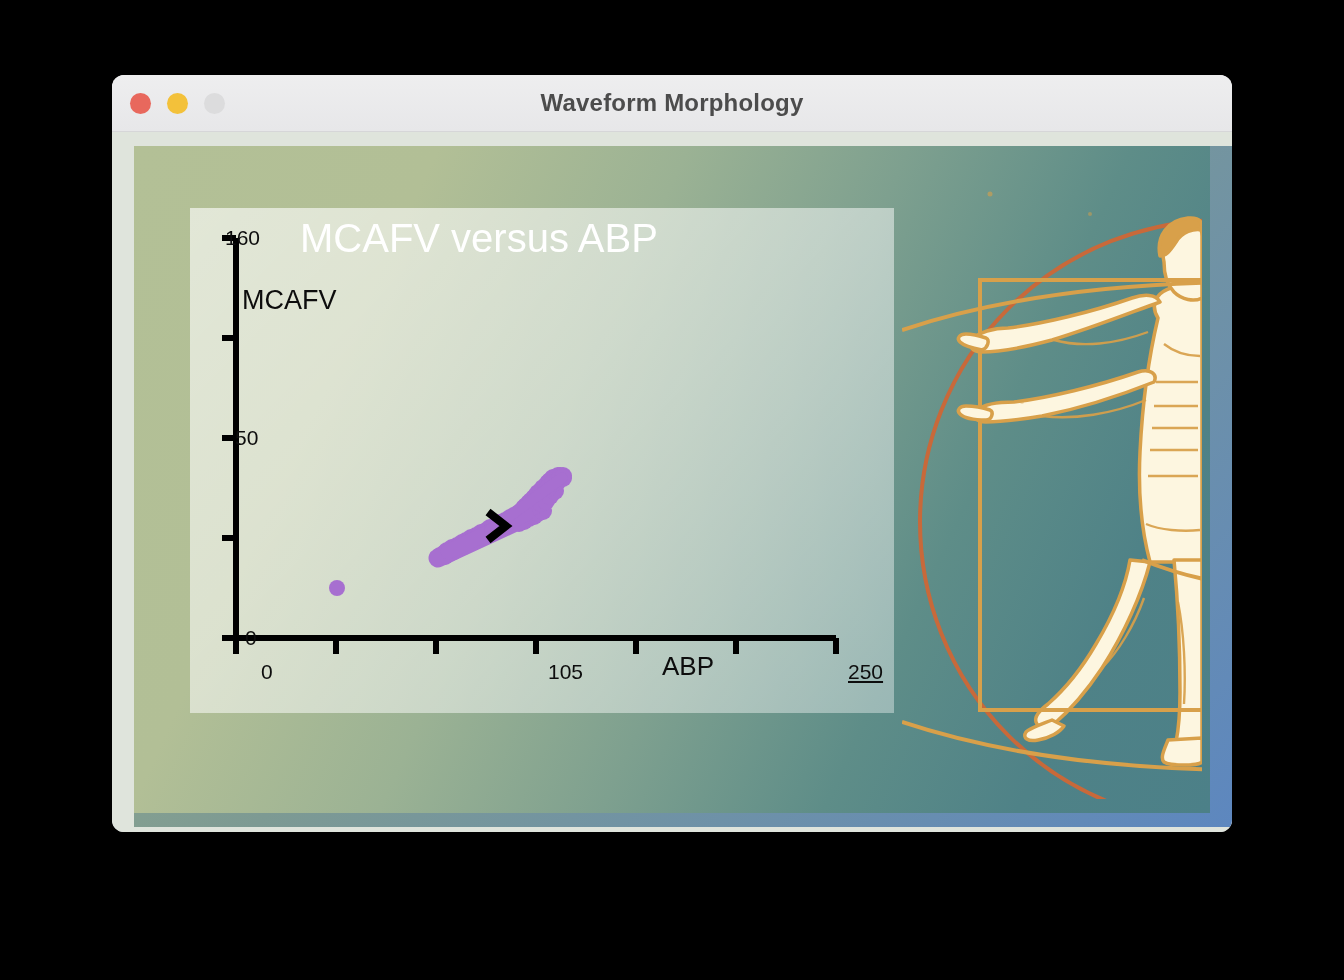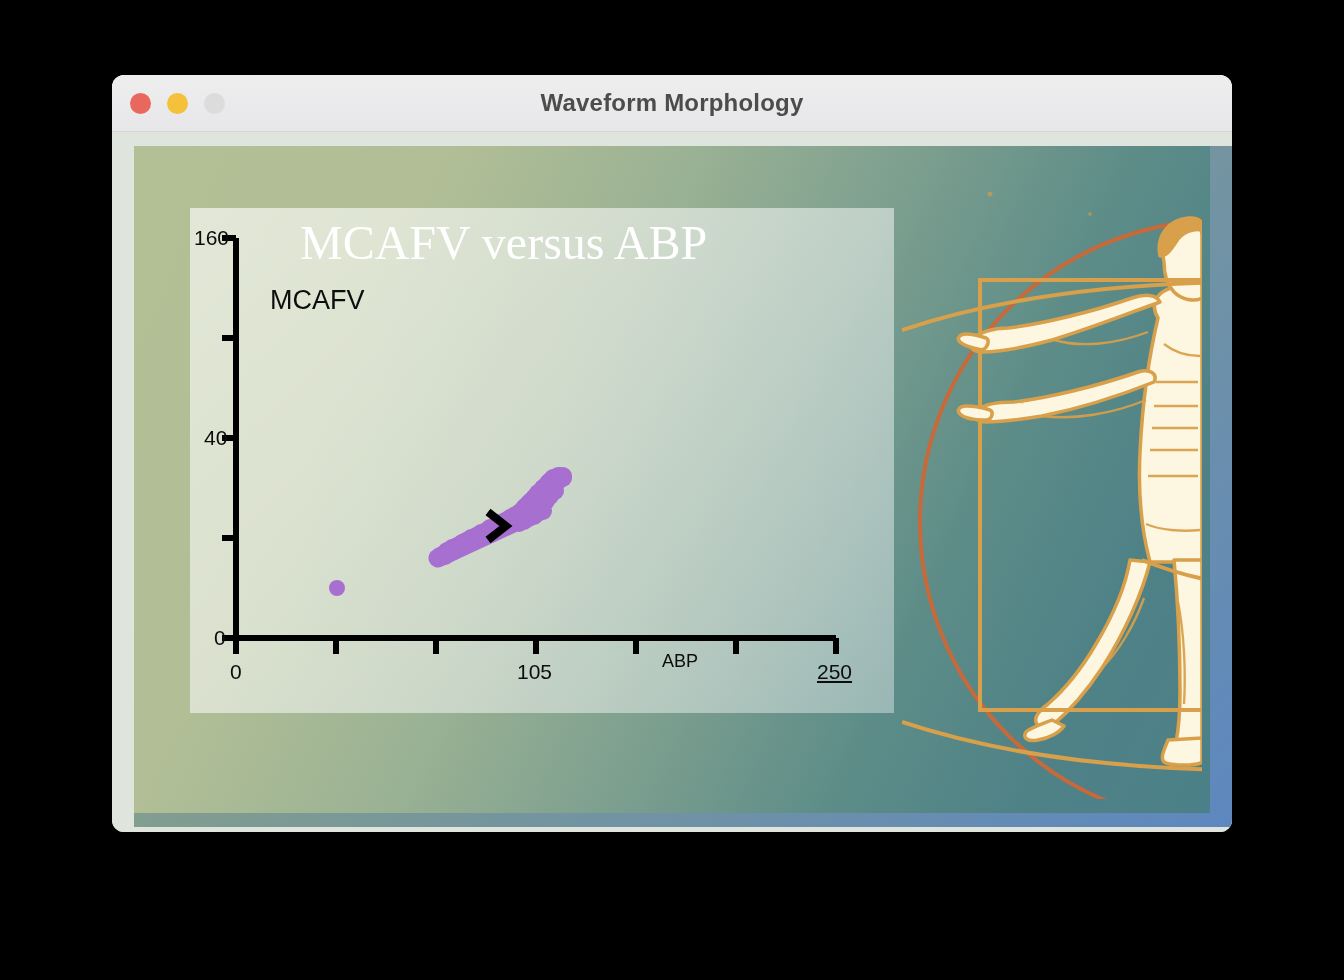--- a/index.html
+++ b/index.html
@@ -135,52 +135,53 @@
     position: absolute;
     left: 0; top: 0;
     width: 704px;
     height: 505px;
   }
 
   .chart-title {
     position: absolute;
     left: 110px;
     top: 6px;
-    font-size: 48px;
+    font-size: 40px;
     color: #ffffff;
-    font-family: Liberation Serif, serif;
+    font-family: Liberation Sans, sans-serif;
     white-space: nowrap;
     line-height: 1.2;
   }
 
   .ylabel {
     position: absolute;
-    left: 80px;
+    left: 52px;
     top: 77px;
     font-size: 27px;
     color: #0d0d0d;
     font-family: "Liberation Sans", sans-serif;
     text-align: right;
   }
 
   .xlabel {
     position: absolute;
     left: 472px;
     top: 443px;
-    font-size: 18px;
+    font-size: 26px;
     color: #0d0d0d;
     font-family: "Liberation Sans", sans-serif;
   }
 
   .tick-text {
     position: absolute;
     font-size: 21px;
     color: #0d0d0d;
     font-family: "Liberation Sans", sans-serif;
     white-space: nowrap;
+    margin-left: 31px;
   }
 </style>
 </head>
 <body>
 
 <div id="root">
 
   <div class="window">
 
     <div class="titlebar">
@@ -460,21 +461,21 @@
           <g>
             <polyline points="298,304 316,318 298,332" fill="none" stroke="#000000" stroke-width="8" stroke-linecap="butt" stroke-linejoin="miter"></polyline>
           </g>
         </svg>
 
         <div class="chart-title">MCAFV versus ABP</div>
         <div class="ylabel">MCAFV</div>
         <div class="xlabel">ABP</div>
 
         <div class="tick-text" style="left:4px;  top:18px;">160</div>
-        <div class="tick-text" style="left:14px; top:218px;">40</div>
+        <div class="tick-text" style="left:14px; top:218px;">50</div>
         <div class="tick-text" style="left:24px; top:418px;">0</div>
 
         <div class="tick-text" style="left:40px;  top:452px;">0</div>
         <div class="tick-text" style="left:327px; top:452px;">105</div>
         <div class="tick-text" style="left:627px; top:452px;text-decoration:underline;">250</div>
 
       </div>
     </div>
   </div>
 </div>

